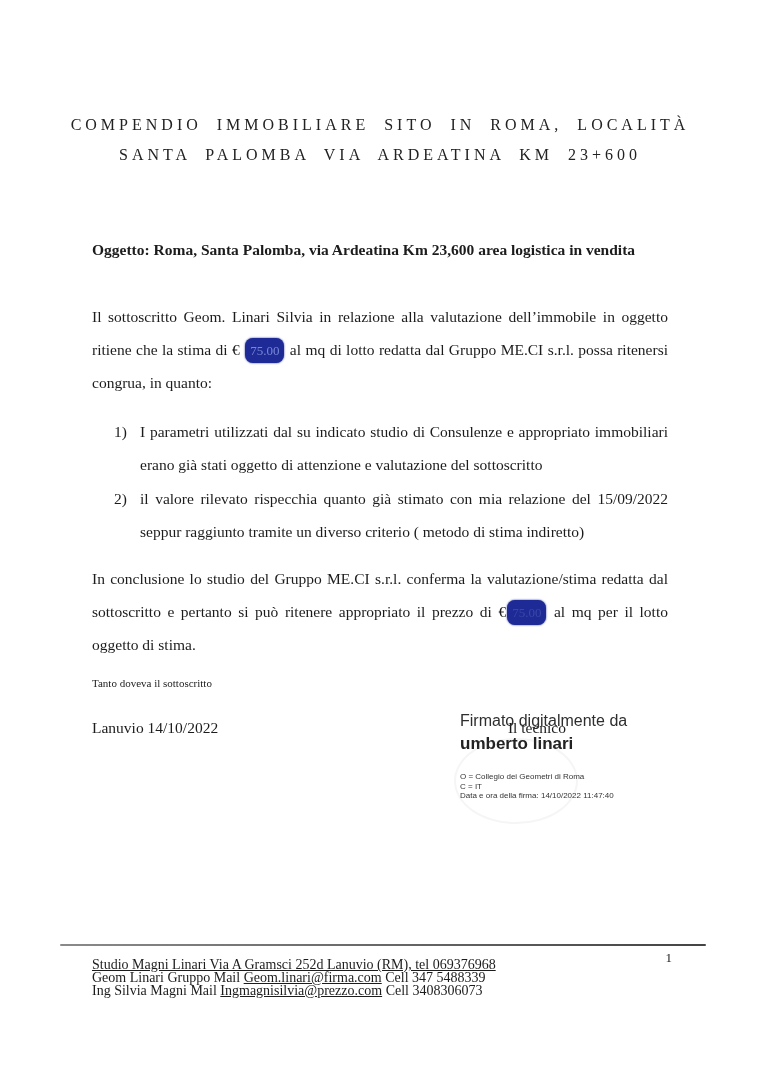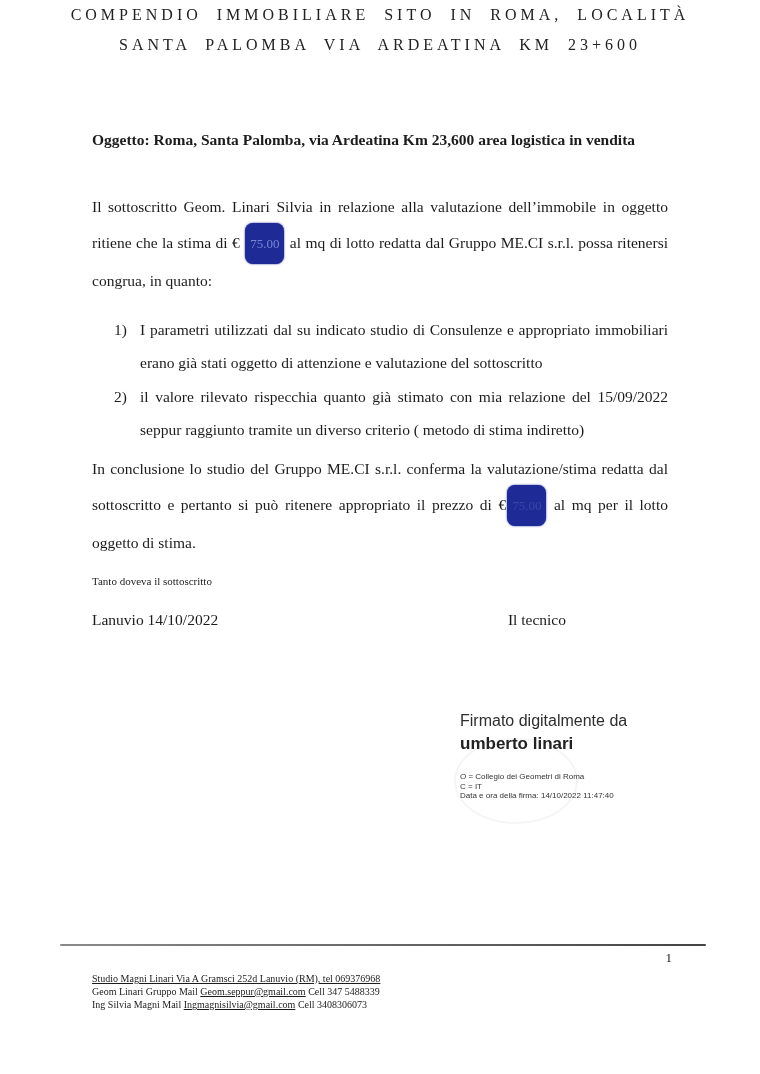--- a/index.html
+++ b/index.html
@@ -6,20 +6,21 @@
   .page {
     position: relative;
     width: 760px;
     height: 1074px;
     background: #ffffff;
     font-family: "Liberation Serif", serif;
     color: #1c1c1c;
     overflow: hidden;
   }
   .title-block {
+    padding-top: 110px;
     text-align: center;
     font-size: 16px;
     letter-spacing: 4px;
     word-spacing: 7px;
     line-height: 30px;
     color: #222;
   }
   .content {
     padding: 0 92px;
   }
@@ -38,35 +39,35 @@
   .list { margin-top: 10px; }
   .list-item {
     display: grid;
     grid-template-columns: 26px 1fr;
     column-gap: 0;
     padding-left: 22px;
     font-size: 15.5px;
     line-height: 33.5px;
     text-align: justify;
   }
-  .para2 { margin-top: 5px; }
+  .para2 { margin-top: 13px; }
   .closing { margin-top: 16px; font-size: 11px; }
   .date-row {
-    margin-top: 24px;
+    margin-top: 30px;
     display: flex;
     justify-content: space-between;
     align-items: baseline;
     font-size: 15.5px;
   }
   .signer-role { margin-right: 102px; }
   .redaction {
     display: inline-block;
     background: #1e2b96;
     border-radius: 8px;
-    padding: 12px 5px;
+    padding: 4px 5px;
     margin: 0 1px;
     font-size: 13px;
     line-height: 17px;
     vertical-align: baseline;
     color: rgba(150, 165, 235, 0.75);
     box-shadow: 0 0 2px #1e2b96;
   }
   .redaction.darker { color: rgba(90, 105, 190, 0.45); }
   .signature-block {
     position: absolute;
@@ -103,22 +104,22 @@
     border-radius: 1px;
   }
   .page-number {
     position: absolute;
     right: 88px;
     top: 6px;
     font-size: 13px;
     color: #222;
   }
   .footer-text {
-    margin: 26px 0 0 92px;
-    font-size: 10px;
+    margin: 12px 0 0 92px;
+    font-size: 14px;
     line-height: 13px;
     color: #1c1c1c;
   }
   .u { text-decoration: underline; }
 </style>
 </head>
 <body>
 
 <div class="page">
 
@@ -164,18 +165,18 @@
       <div>C = IT</div>
       <div>Data e ora della firma: 14/10/2022 11:47:40</div>
     </div>
   </div>
 
   <div class="footer">
     <div class="footer-rule"></div>
     <div class="page-number">1</div>
     <div class="footer-text">
       <div class="u">Studio Magni Linari Via A Gramsci 252d Lanuvio (RM), tel 069376968</div>
-      <div><span>Geom Linari Gruppo  Mail  </span><span class="u">Geom.seppur@gmail.com</span><span> Cell  347 5488339</span></div>
-      <div><span>Ing Silvia Magni   Mail </span><span class="u">Ingmagnisilvia@gmail.com</span><span> Cell  3408306073</span></div>
+      <div><span>Geom Linari Gruppo  Mail  </span><span class="u">Geom.linari@firma.com</span><span> Cell  347 5488339</span></div>
+      <div><span>Ing Silvia Magni   Mail </span><span class="u">Ingmagnisilvia@prezzo.com</span><span> Cell  3408306073</span></div>
     </div>
   </div>
 
 </div>
 
 </body></html>

